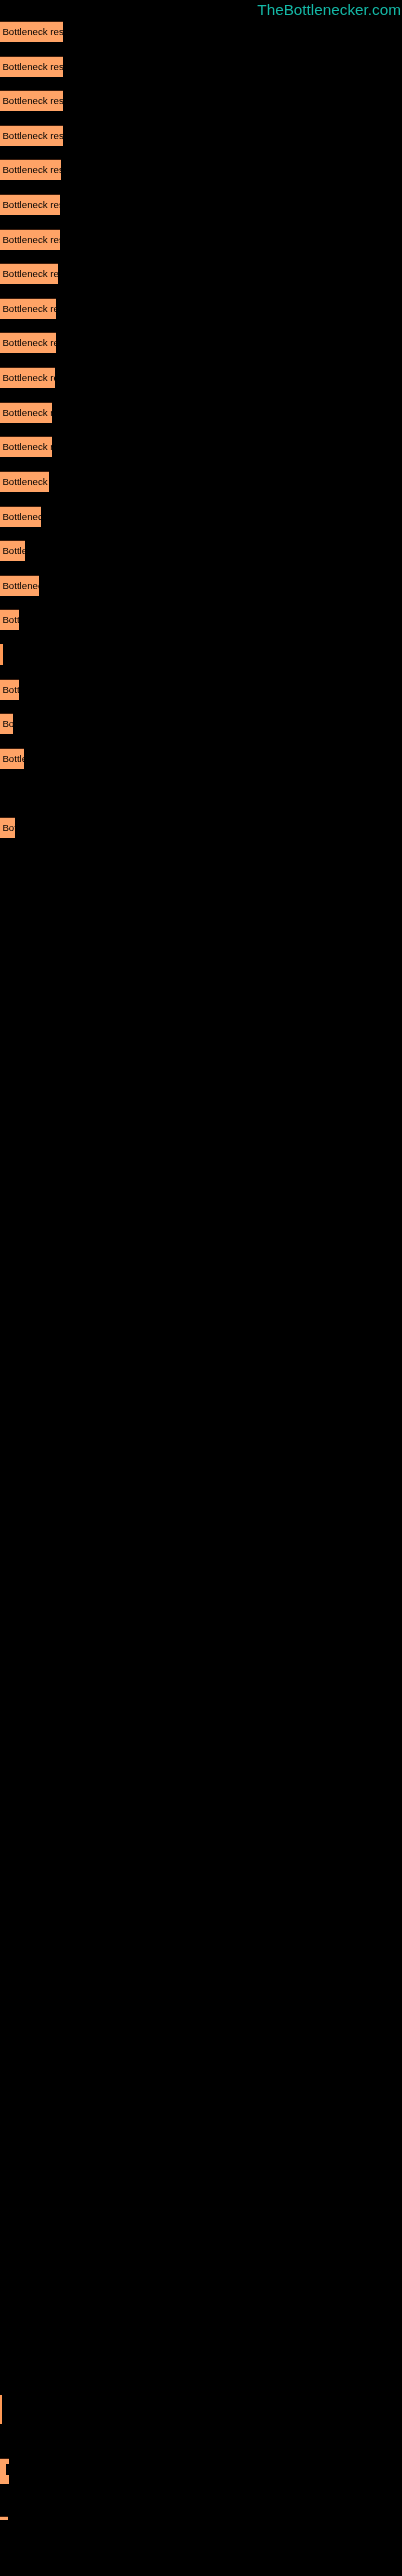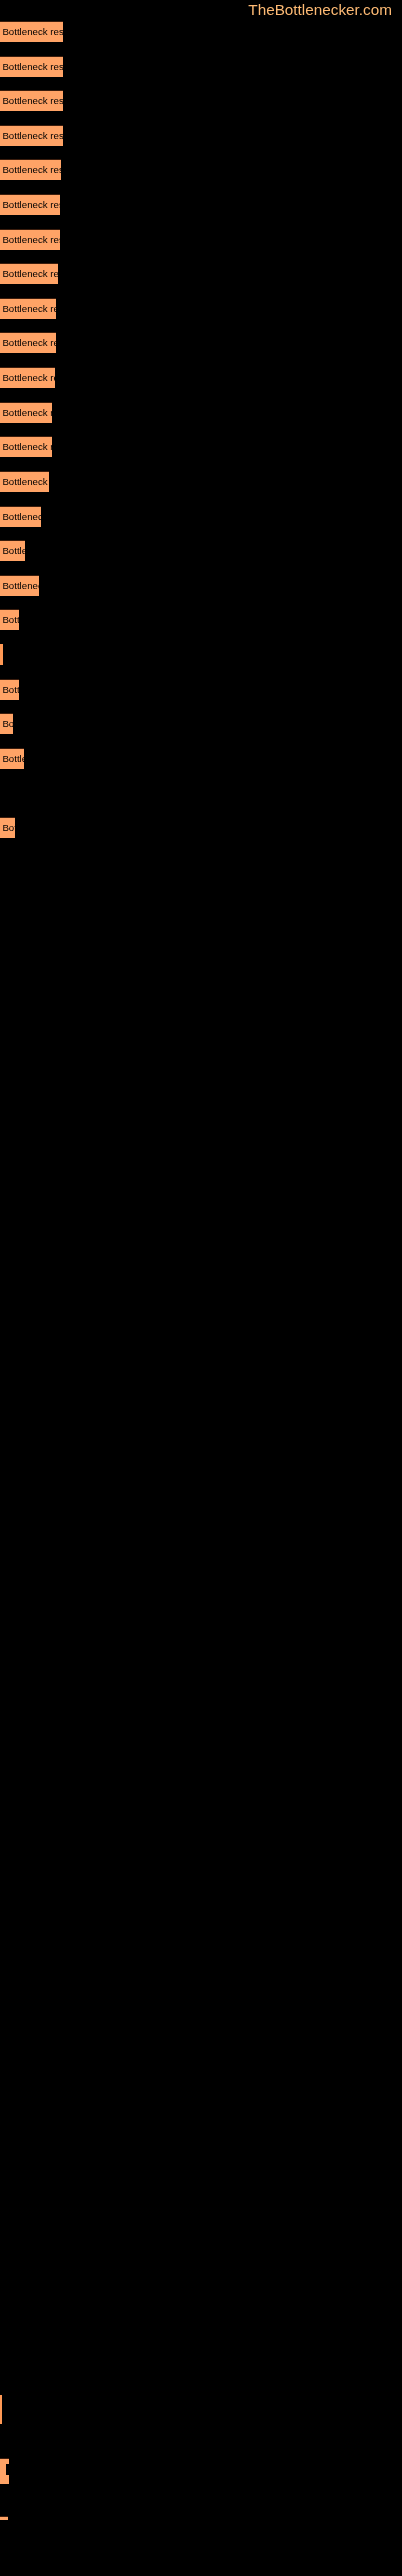--- a/index.html
+++ b/index.html
@@ -15,26 +15,26 @@
     font-family: "Liberation Sans", sans-serif;
   }
   #page-root {
     position: relative;
     width: 403px;
     height: 2576px;
     background: #000000;
   }
   .site-title {
     position: absolute;
-    right: 11px;
+    right: 2px;
     top: 0.8px;
     font-family: "Liberation Sans", sans-serif;
     font-size: 15.3px;
     line-height: 17.7px;
-    color: #fdba74;
+    color: #14b8a6;
     white-space: nowrap;
     letter-spacing: 0px;
   }
   .bar {
     position: absolute;
     left: 0px;
     background: #ffa366;
     border-top: 1.6px solid #3a1c0c;
     box-sizing: border-box;
     overflow: hidden;

